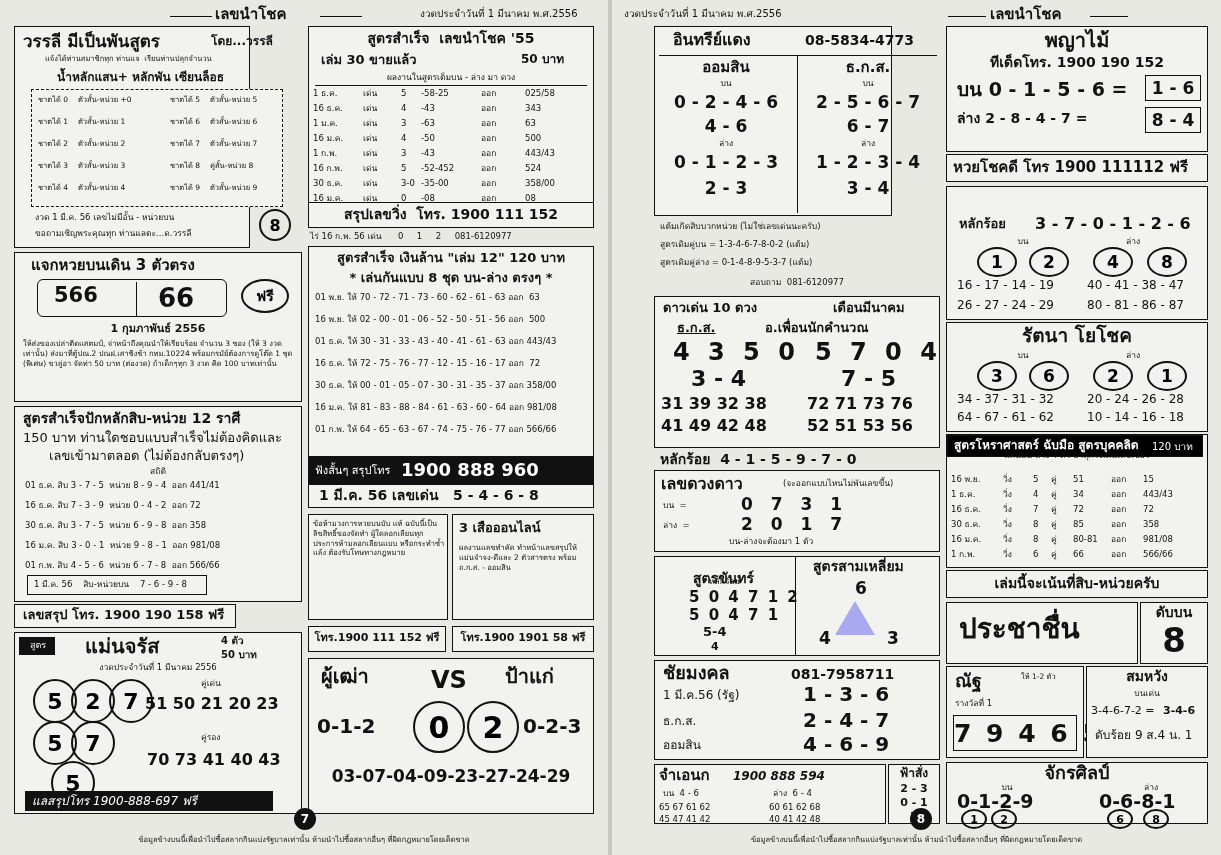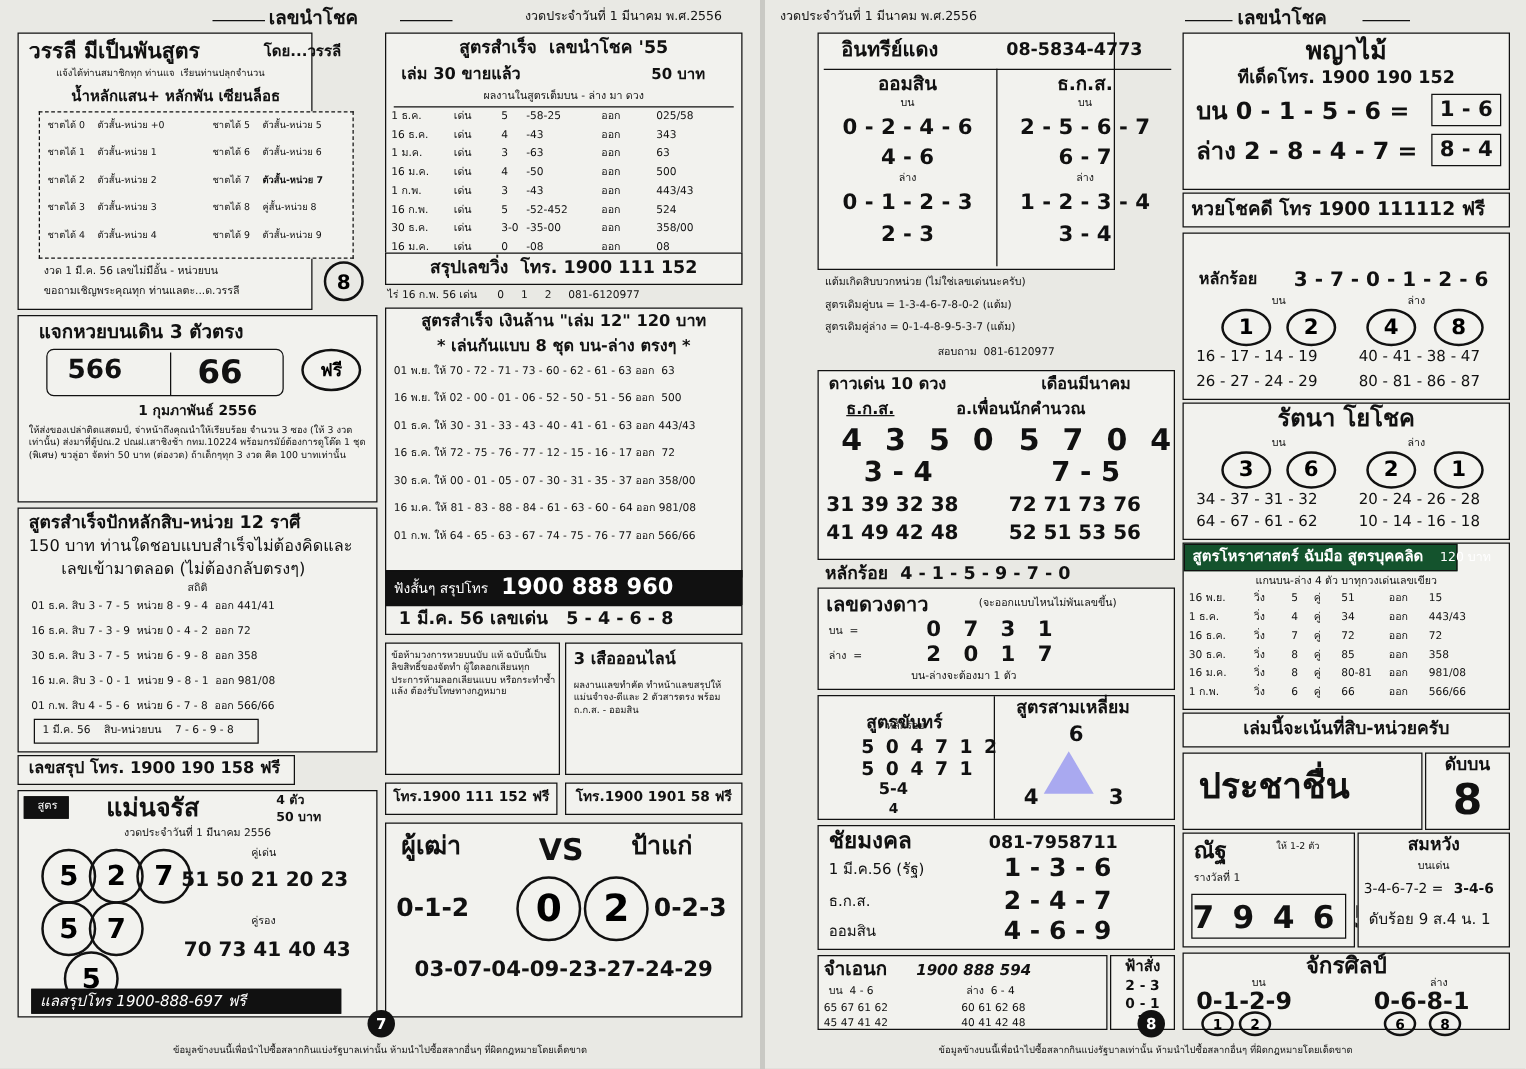--- a/index.html
+++ b/index.html
@@ -44,21 +44,21 @@
         <div class="t mini" style="left:178px;top:6px;">ตัวสั้น-หน่วย 5</div>
 
         <div class="t mini" style="left:6px;top:28px;">ชาตได้ 1</div>
         <div class="t mini" style="left:46px;top:28px;">ตัวสั้น-หน่วย 1</div>
         <div class="t mini" style="left:138px;top:28px;">ชาตได้ 6</div>
         <div class="t mini" style="left:178px;top:28px;">ตัวสั้น-หน่วย 6</div>
 
         <div class="t mini" style="left:6px;top:50px;">ชาตได้ 2</div>
         <div class="t mini" style="left:46px;top:50px;">ตัวสั้น-หน่วย 2</div>
         <div class="t mini" style="left:138px;top:50px;">ชาตได้ 7</div>
-        <div class="t mini" style="left:178px;top:50px;font-weight:bold;">ตัวสั้น-หน่วย 7</div>
+        <div class="t mini" style="left:178px;top:50px;">ตัวสั้น-หน่วย 7</div>
 
         <div class="t mini" style="left:6px;top:72px;">ชาตได้ 3</div>
         <div class="t mini" style="left:46px;top:72px;">ตัวสั้น-หน่วย 3</div>
         <div class="t mini" style="left:138px;top:72px;">ชาตได้ 8</div>
         <div class="t mini" style="left:178px;top:72px;">คู่สั้น-หน่วย 8</div>
 
         <div class="t mini" style="left:6px;top:94px;">ชาตได้ 4</div>
         <div class="t mini" style="left:46px;top:94px;">ตัวสั้น-หน่วย 4</div>
         <div class="t mini" style="left:138px;top:94px;">ชาตได้ 9</div>
         <div class="t mini" style="left:178px;top:94px;">ตัวสั้น-หน่วย 9</div>
@@ -341,21 +341,21 @@
       <div class="t b c" style="left:0;top:46px;width:50px;font-size:11px;">7</div>
     </div>
 
     <div class="box" style="left:334px;top:26px;width:262px;height:126px;">
       <div class="t b c" style="left:0;top:2px;width:260px;font-size:20px;">พญาไม้</div>
       <div class="t b c" style="left:0;top:28px;width:260px;font-size:14px;">ทีเด็ดโทร. 1900 190 152</div>
       <div class="t b" style="left:10px;top:52px;font-size:19px;">บน 0 - 1 - 5 - 6 =</div>
       <div class="box thin" style="left:198px;top:48px;width:56px;height:26px;">
         <div class="t b c" style="left:0;top:3px;width:54px;font-size:17px;">1 - 6</div>
       </div>
-      <div class="t b" style="left:10px;top:84px;font-size:19px;">ล่าง 2 - 8 - 4 - 7 =</div>
+      <div class="t b" style="left:10px;top:84px;font-size:14px;">ล่าง 2 - 8 - 4 - 7 =</div>
       <div class="box thin" style="left:198px;top:80px;width:56px;height:26px;">
         <div class="t b c" style="left:0;top:3px;width:54px;font-size:17px;">8 - 4</div>
       </div>
     </div>
     <div class="box" style="left:334px;top:154px;width:262px;height:28px;">
       <div class="t b" style="left:6px;top:4px;font-size:15px;">หวยโชคดี โทร 1900 111112 ฟรี</div>
     </div>
 
     <div class="box" style="left:334px;top:186px;width:262px;height:134px;">
       <div class="t b" style="left:12px;top:30px;font-size:13px;">หลักร้อย</div>
@@ -380,25 +380,25 @@
       <div class="circ" style="left:82px;top:38px;width:36px;height:26px;font-size:17px;">6</div>
       <div class="circ" style="left:146px;top:38px;width:36px;height:26px;font-size:17px;">2</div>
       <div class="circ" style="left:200px;top:38px;width:36px;height:26px;font-size:17px;">1</div>
       <div class="t" style="left:10px;top:70px;font-size:12px;">34 - 37 - 31 - 32</div>
       <div class="t" style="left:140px;top:70px;font-size:12px;">20 - 24 - 26 - 28</div>
       <div class="t" style="left:10px;top:88px;font-size:12px;">64 - 67 - 61 - 62</div>
       <div class="t" style="left:140px;top:88px;font-size:12px;">10 - 14 - 16 - 18</div>
     </div>
 
     <div class="box" style="left:334px;top:434px;width:262px;height:134px;">
-      <div class="box" style="left:0;top:0;width:219px;height:22px;background:#14532d;">
+      <div class="box" style="left:0;top:0;width:256px;height:22px;background:#000000;">
         <div class="t b" style="left:6px;top:3px;color:#fff;font-size:12px;">สูตรโหราศาสตร์ ฉับมือ สูตรบุคคลิด</div>
         <div class="t" style="left:204px;top:5px;color:#fff;font-size:10px;">120 บาท</div>
       </div>
-      <div class="t c tiny" style="left:0;top:26px;width:260px;text-align:center;">แกนบน-ล่าง 4 ตัว บาทุกวงเด่นเลขเขียว</div>
+      <div class="t c tiny" style="left:0;top:16px;width:260px;text-align:center;">แกนบน-ล่าง 4 ตัว บาทุกวงเด่นเลขเขียว</div>
       <div id="hrrows">
           <div class="t tiny" style="left: 4px; top: 40px;">16 พ.ย.</div>
           <div class="t tiny" style="left: 56px; top: 40px;">วิ่ง</div>
           <div class="t tiny" style="left: 86px; top: 40px;">5</div>
           <div class="t tiny" style="left: 104px; top: 40px;">คู่</div>
           <div class="t tiny" style="left: 126px; top: 40px;">51</div>
           <div class="t tiny" style="left: 164px; top: 40px;">ออก</div>
           <div class="t tiny" style="left: 196px; top: 40px;">15</div>
           <div class="t tiny" style="left: 4px; top: 55px;">1 ธ.ค.</div>
           <div class="t tiny" style="left: 56px; top: 55px;">วิ่ง</div>

